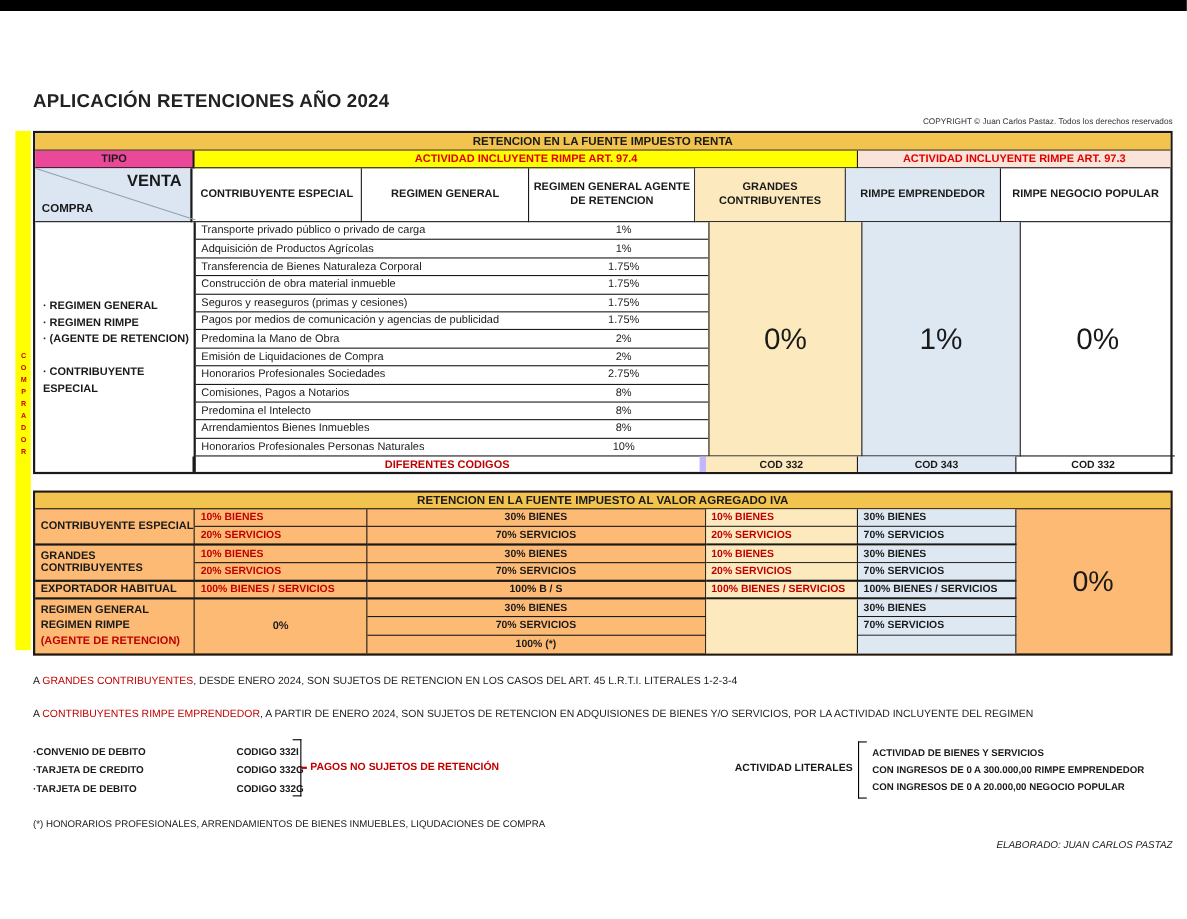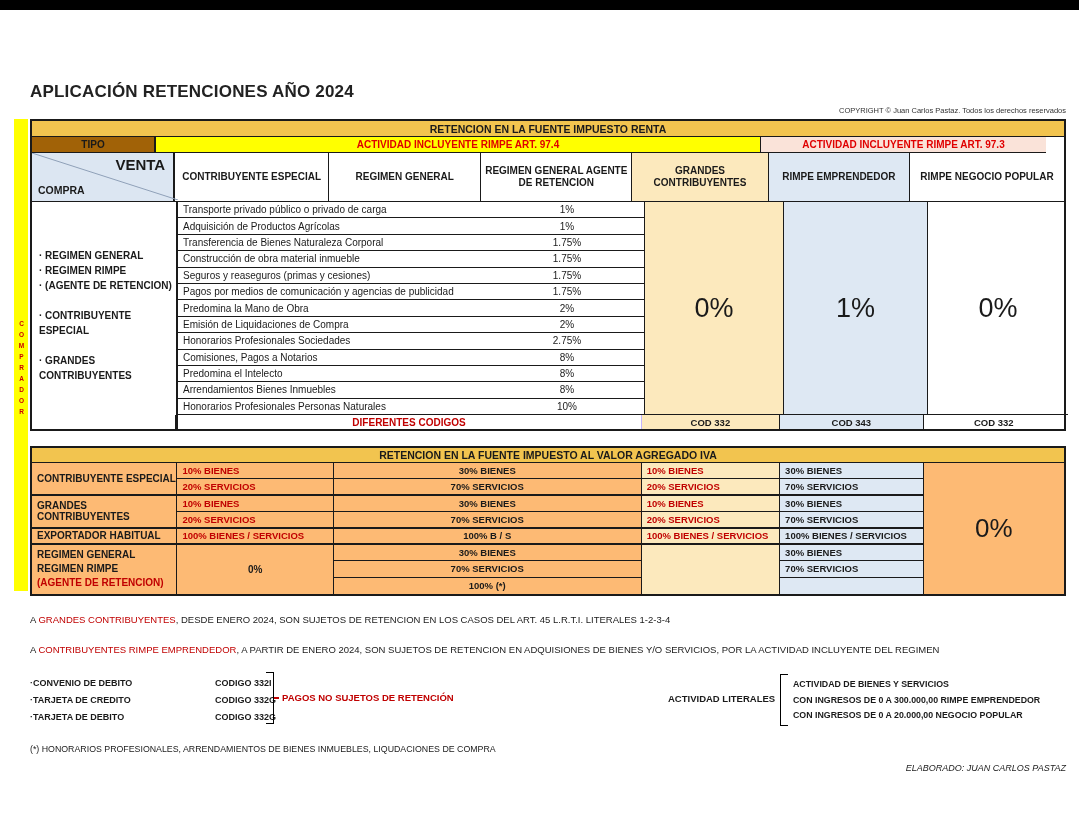--- a/index.html
+++ b/index.html
@@ -19,21 +19,21 @@
     font-size: 6.5px; font-weight: bold; color: #CC0000; line-height: 11px; }
 
   
   .t1 { left: 30px; top: 119px; width: 1036px; height: 312px; border: 2px solid #1a1a1a; background: #fff; }
   .t1 .banner { position: absolute; left: 0; top: 0; width: 100%; height: 16px; background: #F2C44F;
     border-bottom: 1px solid #1a1a1a; display: flex; align-items: center; justify-content: center;
     font-size: 10.5px; font-weight: bold; }
   .t1 .row2 { position: absolute; left: 0; top: 16px; width: 100%; height: 16px; display: flex; }
   .cell { border-right: 1px solid #1a1a1a; border-bottom: 1px solid #1a1a1a; display: flex;
     align-items: center; justify-content: center; }
-  .tipo { width: 124px; background: #a16207; font-weight: bold; font-size: 10px; border-right-width: 2px; }
+  .tipo { width: 146px; background: #ec4899; font-weight: bold; font-size: 10px; border-right-width: 2px; }
   .art974 { width: 605px; background: #FFFF00; color: #E00000; font-weight: bold; font-size: 10px; }
   .art973 { width: 285px; background: #FAE3D9; color: #E00000; font-weight: bold; font-size: 10px; border-right: none; }
 
   .t1 .hrow { position: absolute; left: 0; top: 32px; width: 100%; height: 49px; display: flex; }
   .hcell { font-size: 10px; font-weight: bold; text-align: center; line-height: 1.2; padding: 2px;
     border-right: 1px solid #1a1a1a; border-bottom: 1.5px solid #1a1a1a;
     display: flex; align-items: center; justify-content: center; }
   .diag { width: 146px; background: #DCE6F2; position: relative; border-right: 2px solid #1a1a1a;
     border-bottom: 1.5px solid #1a1a1a; }
   .diag svg { position: absolute; left: 0; top: 0; }
@@ -59,21 +59,21 @@
   .bigcell { position: absolute; top: 81px; height: 213px; border-left: 1px solid #1a1a1a;
     border-bottom: 1px solid #1a1a1a; display: flex; align-items: center; justify-content: center;
     font-size: 27px; }
   .big-gc { left: 612px; width: 139px; background: #FCE9BD; }
   .big-re { left: 751px; width: 144px; background: #DEE8F3; }
   .big-np { left: 895px; width: 141px; }
 
   .t1 .frow { position: absolute; left: 0; top: 294px; width: 100%; height: 14px; display: flex; }
   .fpad { width: 146px; border-right: 2px solid #1a1a1a; }
   .fdif { width: 466px; color: #C00000; font-weight: bold; font-size: 10px; text-align: center;
-    border-right: 1px solid #c4b5fd; }
+    border-right: 6px solid #c4b5fd; }
   .fcod { font-size: 9.5px; font-weight: bold; text-align: center; border-right: 1px solid #1a1a1a; }
   .frow > div { display: flex; align-items: center; justify-content: center; }
   .cod-gc { width: 139px; background: #FCE9BD; }
   .cod-re { width: 144px; background: #DEE8F3; }
   .cod-np { width: 141px; border-right: none; }
 
   
   .t2 { left: 30px; top: 446px; width: 1036px; height: 150px; border: 2px solid #1a1a1a; background: #fdba74; }
   .t2 .banner { position: absolute; left: 0; top: 0; width: 100%; height: 15px; background: #F2C44F;
     border-bottom: 1px solid #1a1a1a; display: flex; align-items: center; justify-content: center;
@@ -162,21 +162,20 @@
     <div class="hcell w-gc">GRANDES CONTRIBUYENTES</div>
     <div class="hcell w-re">RIMPE EMPRENDEDOR</div>
     <div class="hcell w-np">RIMPE NEGOCIO POPULAR</div>
   </div>
 
   <div class="leftcell">
     <div class="buyer">· REGIMEN GENERAL</div>
     <div class="buyer">· REGIMEN RIMPE</div>
     <div class="buyer">· (AGENTE DE RETENCION)</div>
     <div class="buyer gap">· CONTRIBUYENTE ESPECIAL</div>
-    <div class="buyer gap">· GRANDES CONTRIBUYENTES</div>
   </div>
 
   <div class="items" id="renta-items">
       <div class="ritem">
         <div class="rdesc">Transporte privado público o privado de carga</div>
         <div class="rrate">1%</div>
       </div>
       <div class="ritem">
         <div class="rdesc">Adquisición de Productos Agrícolas</div>
         <div class="rrate">1%</div>

